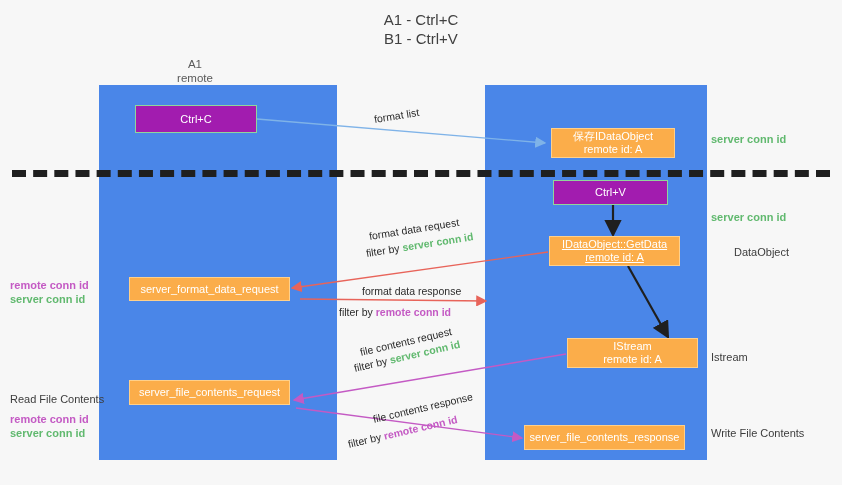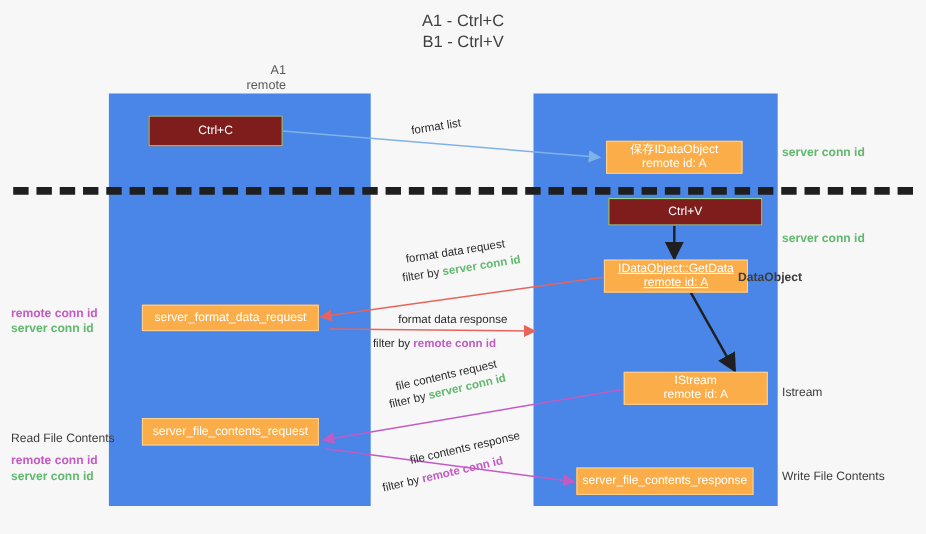--- a/index.html
+++ b/index.html
@@ -30,21 +30,21 @@
     font-size: 15px;
     color: #404040;
     line-height: 19px;
     white-space: pre-line;
   }
 
   
   .col-head {
     font-size: 11.5px;
     color: #5a5a5a;
-    text-align: right;
+    text-align: center;
     line-height: 14px;
     white-space: pre-line;
   }
   .col-head.a1 { left: 130px; top: 57px; width: 130px; }
   .col-head.b1 { left: 550px; top: 57px; width: 130px; }
 
   
   .lane {
     background: #4a86e8;
     top: 85px;
@@ -74,21 +74,21 @@
     font-size: 11px;
     line-height: 13px;
     display: flex;
     flex-direction: column;
     align-items: center;
     justify-content: center;
     text-align: center;
     white-space: pre-line;
     border: 1px solid rgba(255,255,255,0.55);
   }
-  .node.green  { background: #7f1d1d; border-color: #8fd69b; }
+  .node.green  { background: #a21caf; border-color: #8fd69b; }
   .node.orange { background: #fbad4a; border-color: #ffd08a; }
 
   
   .edge-label {
     font-size: 10.5px;
     color: #2b2b2b;
     line-height: 14px;
     white-space: nowrap;
   }
   .edge-label .hl-server { color: #61b96f; font-weight: bold; }
@@ -151,21 +151,21 @@
     <line x1="566" y1="354" x2="294" y2="400" stroke="#c45ac4" stroke-width="1.4" marker-end="url(#ah-magenta)"></line>
 
     <line x1="296" y1="408" x2="522" y2="438" stroke="#c45ac4" stroke-width="1.4" marker-end="url(#ah-magenta)"></line>
   </svg>
 
   <div class="abs node green" style="left:135px; top:105px; width:122px; height:28px;">Ctrl+C</div>
 
   <div class="abs node orange" style="left:551px; top:128px; width:124px; height:30px;">保存IDataObject
 remote id: A</div>
 
-  <div class="abs node green" style="left:553px; top:180px; width:140px; height:25px;">Ctrl+V</div>
+  <div class="abs node green" style="left:553px; top:180px; width:115px; height:25px;">Ctrl+V</div>
 
   <div class="abs node orange" style="left:549px; top:236px; width:131px; height:30px;text-decoration:underline;">IDataObject::GetData
 remote id: A</div>
 
   <div class="abs node orange" style="left:129px; top:277px; width:161px; height:24px;">server_format_data_request</div>
 
 
   <div class="abs node orange" style="left:567px; top:338px; width:131px; height:30px;">IStream
 remote id: A</div>
 
@@ -196,21 +196,21 @@
   <div class="abs edge-label rot-up2" style="left:373px; top:412px;">file contents response</div>
 
   <div class="abs edge-label rot-up2" style="left:348px; top:437px;">
     <span>filter by </span><span class="hl-remote">remote conn id</span>
   </div>
 
   <div class="abs side server" style="left:711px; top:132px;">server conn id</div>
 
   <div class="abs side server" style="left:711px; top:210px;">server conn id</div>
 
-  <div class="abs side plain" style="left:671px; top:245px;font-weight:bold;">DataObject</div>
+  <div class="abs side plain" style="left:734px; top:245px;">DataObject</div>
 
   <div class="abs side plain" style="left:711px; top:350px;">Istream</div>
 
   <div class="abs side plain" style="left:711px; top:426px;">Write File Contents</div>
 
   <div class="abs side remote" style="left:10px; top:278px;">remote conn id</div>
 
   <div class="abs side server" style="left:10px; top:292px;">server conn id</div>
 
   <div class="abs side plain" style="left:10px; top:392px;">Read File Contents</div>

